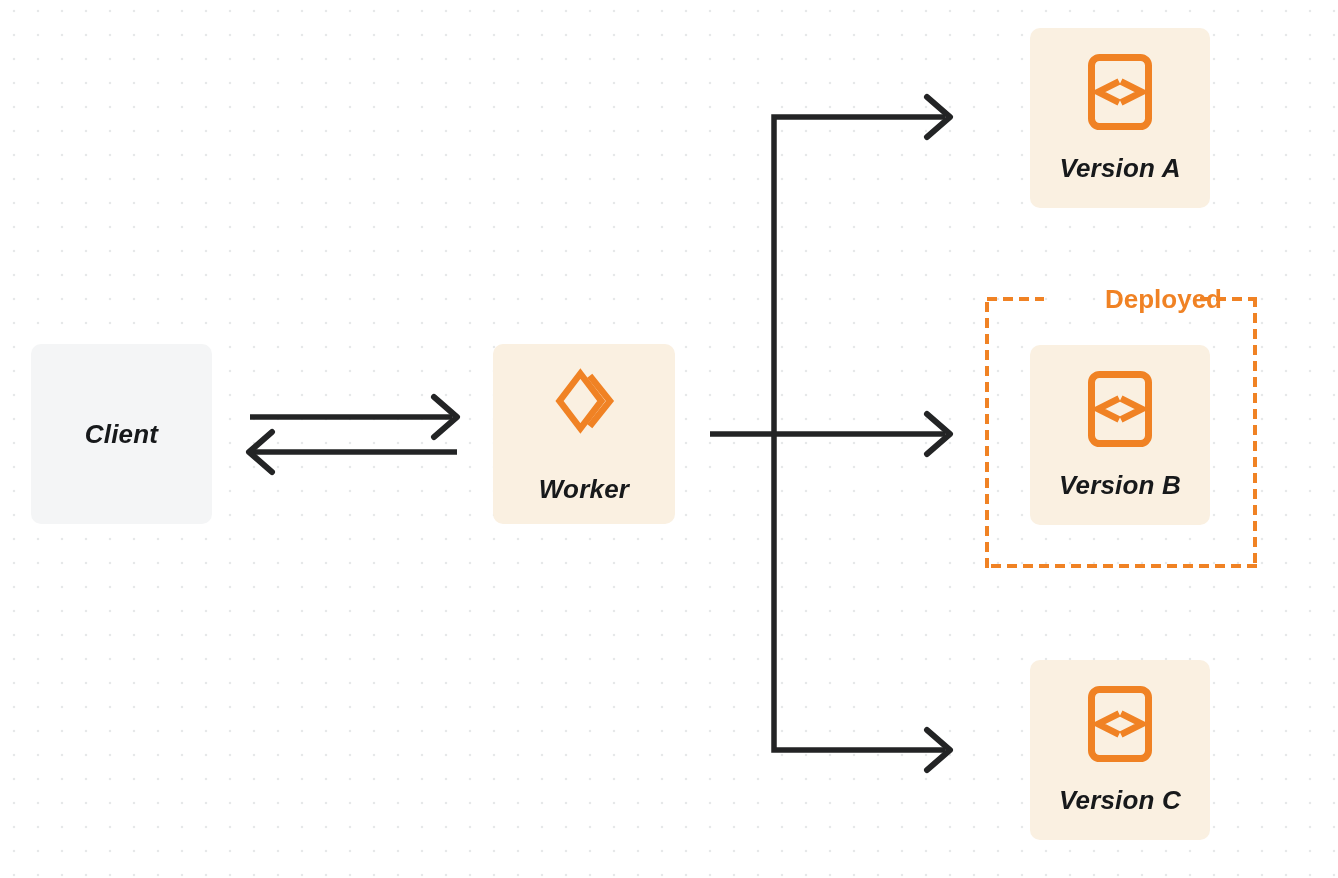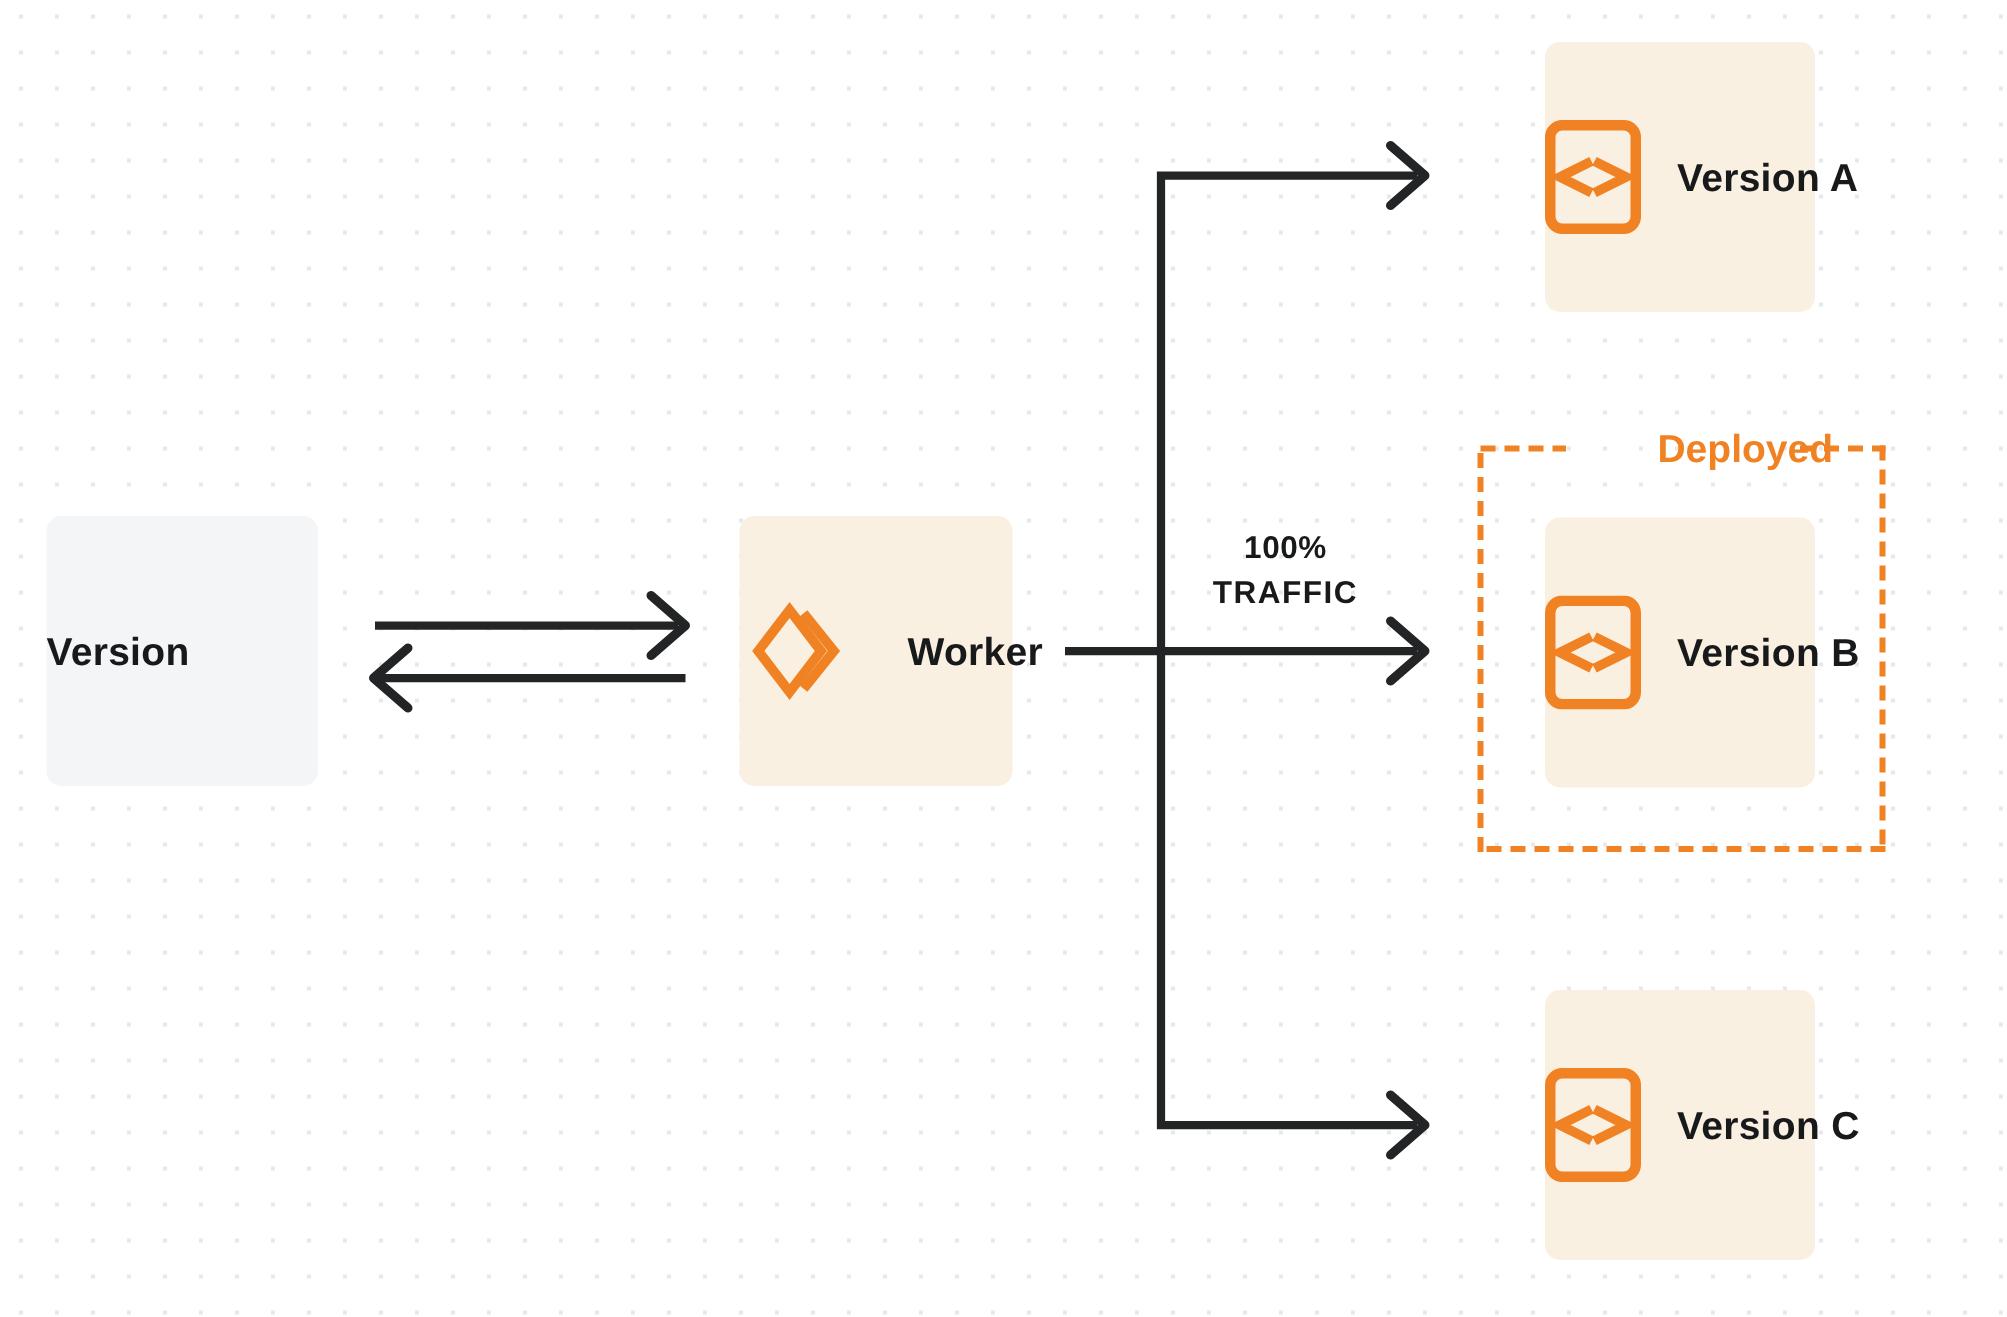--- a/index.html
+++ b/index.html
@@ -47,23 +47,25 @@
   .dash{
     stroke:var(--orange);
     stroke-width:4;
     stroke-dasharray:10 6;
     fill:none;
   }
   .card{
     position:absolute;
     border-radius:10px;
     display:flex;
-    flex-direction:row;
+    flex-direction:column;
     align-items:center;
+    justify-content:center;
     gap:24px;
+    font-style:italic;
   }
   .card.cream{ background:var(--cream); }
   .card.gray{ background:var(--client-gray); }
   .card .node-label{
     font-size:26px;
     font-weight:700;
     color:var(--text);
     letter-spacing:0.2px;
     line-height:1.1;
     white-space:nowrap;
@@ -153,21 +155,21 @@
     <g>
       <line class="dash" x1="987" y1="299" x2="1044" y2="299"></line>
       <line class="dash" x1="1200" y1="299" x2="1257" y2="299"></line>
       <line class="dash" x1="1255" y1="297" x2="1255" y2="568"></line>
       <line class="dash" x1="1257" y1="566" x2="985" y2="566"></line>
       <line class="dash" x1="987" y1="568" x2="987" y2="297"></line>
     </g>
   </svg>
 
   <div class="card gray" style="left:31px;top:344px;width:181px;height:180px;">
-    <div class="node-label">Version</div>
+    <div class="node-label">Client</div>
   </div>
 
   <div class="card cream" style="left:493px;top:344px;width:182px;height:180px;gap:38px;">
     <div class="icon">
       <svg width="74" height="72" viewBox="0 0 100 100">
         <polygon class="wk-stroke" points="45,12 74,50 45,88 16,50"></polygon>
         <polyline class="wk-stroke" points="58,15 86,50 58,85"></polyline>
       </svg>
     </div>
     <div class="node-label">Worker</div>
@@ -201,18 +203,14 @@
         <rect class="vf-rect" x="3.5" y="3.5" width="57" height="69" rx="8"></rect>
         <polyline class="vf-chev" points="31,27.5 10,38 31,48.5"></polyline>
         <polyline class="vf-chev" points="33,27.5 54,38 33,48.5"></polyline>
       </svg>
     </div>
     <div class="node-label">Version C</div>
   </div>
 
   <div class="deployed-label">Deployed</div>
 
-  <div class="traffic-label">
-    <span class="t-line1">100%</span>
-    <span class="t-line2">TRAFFIC</span>
-  </div>
 
 </div>
 
 </body></html>

